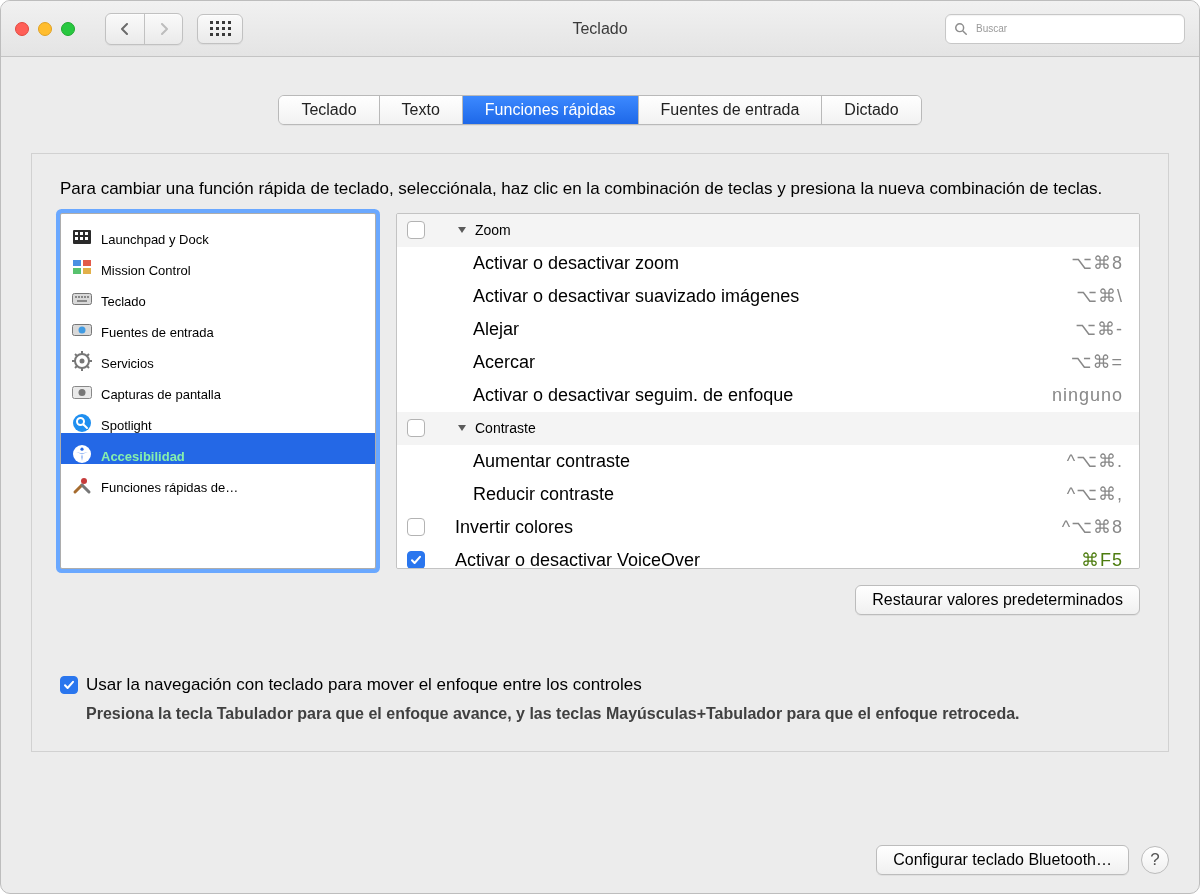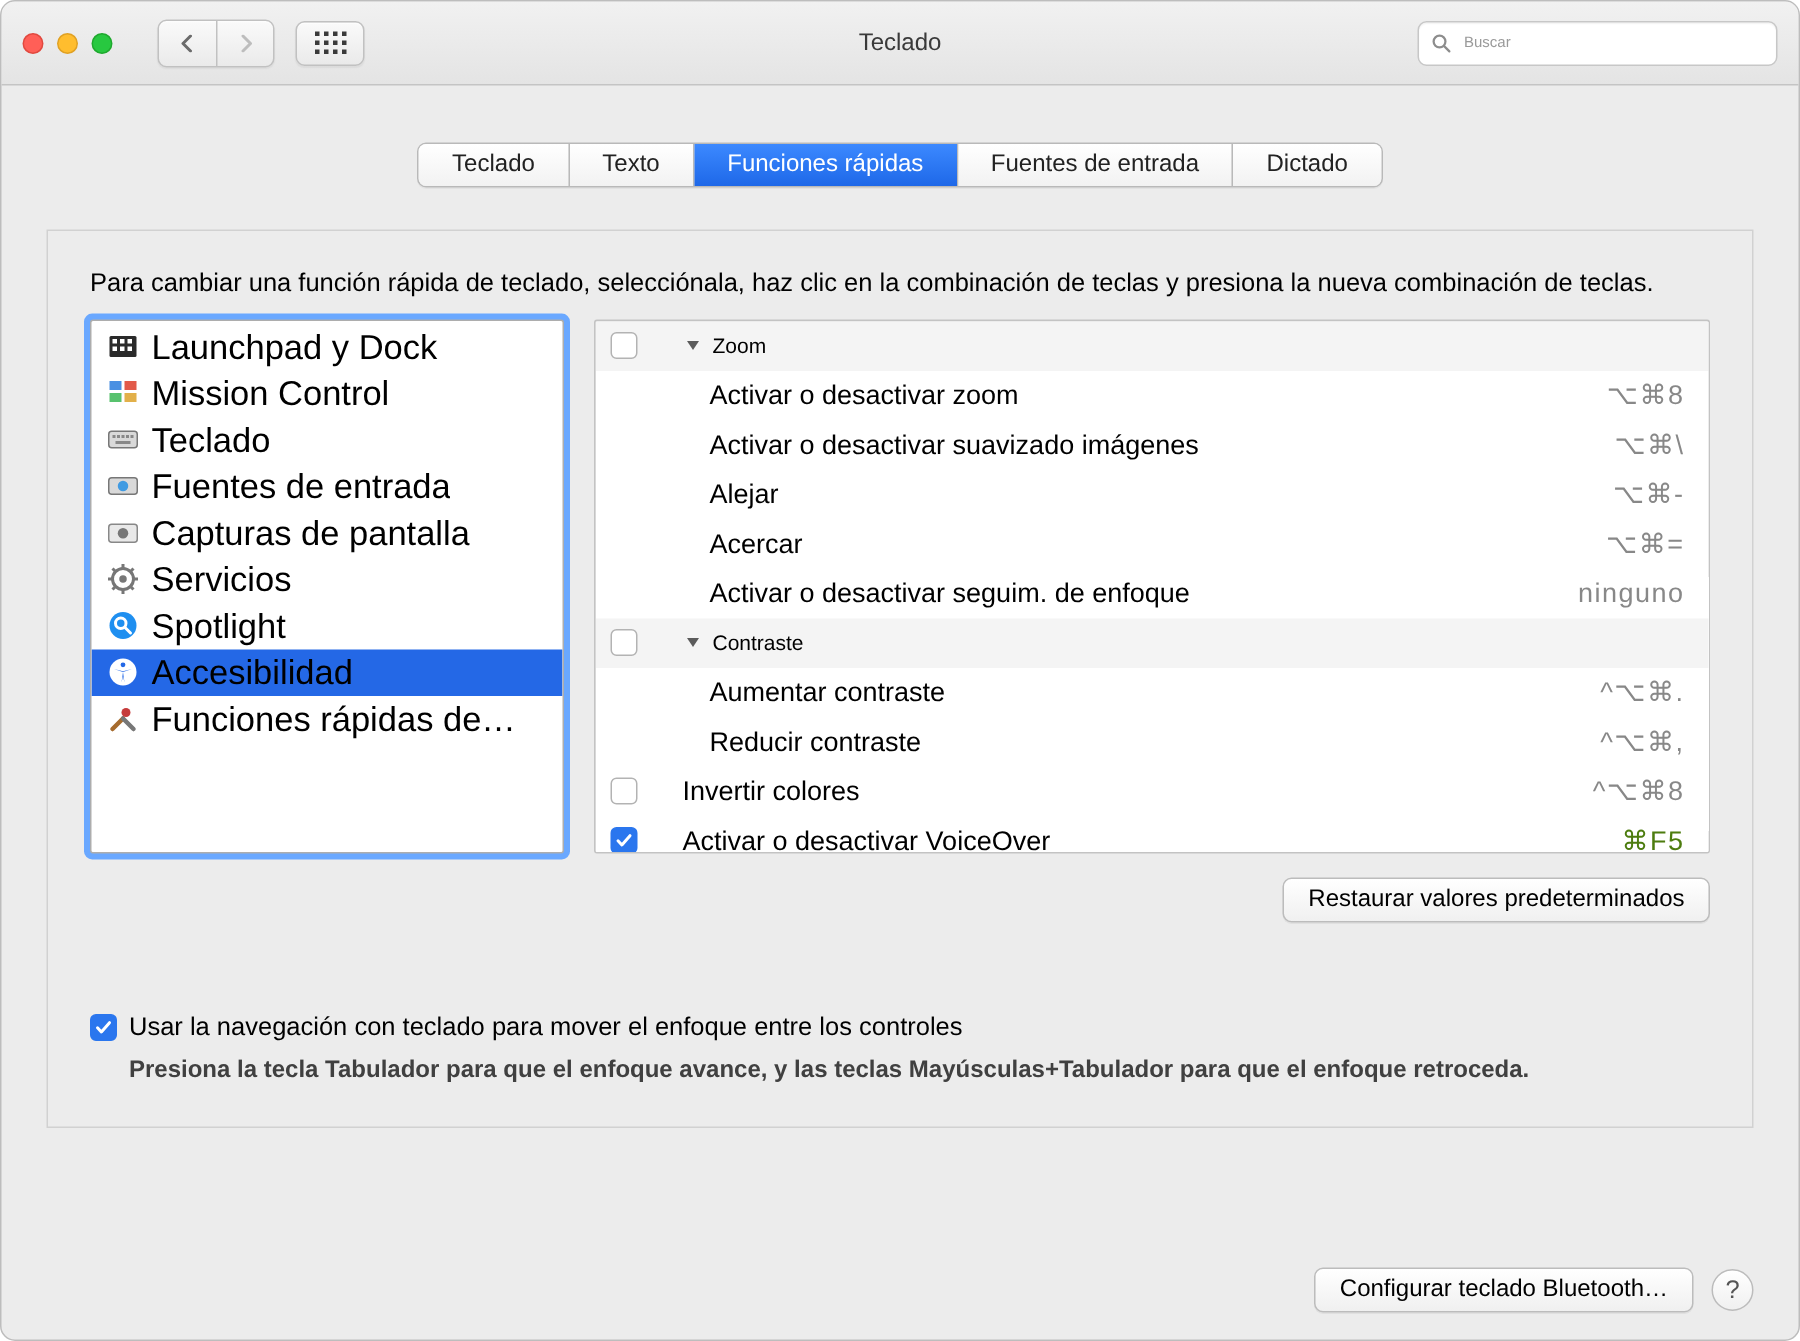--- a/index.html
+++ b/index.html
@@ -177,28 +177,28 @@
     width: 316px;
     height: 356px;
     background: #fff;
     border: 1px solid #adadad;
     border-radius: 2px;
     box-shadow: 0 0 0 4px var(--focus-ring);
     overflow-y: auto;
     padding: 2px 0;
   }
   .cat-item {
-    display:flex; align-items:center;
+    display:flex; align-items:flex-end;
     gap: 8px;
     height: 31px;
     padding: 0 10px;
-    font-size: 23px;
+    font-size: 13px;
     cursor: default;
   }
-  .cat-item.selected { background: #2468e6; color: #000000; }
+  .cat-item.selected { background: #2468e6; color: #86efac; font-weight: bold; }
   .cat-icon { width:22px; height:20px; display:flex; align-items:center; justify-content:center; flex-shrink:0; }
   .cat-icon svg { width:20px; height:20px; }
   .cat-label { white-space: nowrap; overflow: hidden; text-overflow: ellipsis; }
 
   .shortcut-list {
     flex: 1;
     height: 356px;
     background: #fff;
     border: 1px solid #c3c3c3;
     border-radius: 2px;
@@ -385,48 +385,48 @@
                 <svg viewBox="0 0 20 20">
                   <rect x="0.5" y="4.5" width="19" height="11" rx="2" fill="#d9d9d9" stroke="#777"></rect>
                   <circle cx="10" cy="10" r="3.5" fill="#419be2"></circle>
                 </svg>
               </span>
               <span class="cat-label">Fuentes de entrada</span>
             </div>
             <div class="cat-item">
               <span class="cat-icon">
                 <svg viewBox="0 0 20 20">
-                  <rect x="0.5" y="4.5" width="19" height="12" rx="2" fill="#e9e9e9" stroke="#888"></rect>
-                  <circle cx="10" cy="10.5" r="3.5" fill="#777"></circle>
-                </svg>
-              </span>
-              <span class="cat-label">Capturas de pantalla</span>
-            </div>
-            <div class="cat-item">
-              <span class="cat-icon">
-                <svg viewBox="0 0 20 20">
                   <circle cx="10" cy="10" r="7" fill="none" stroke="#777" stroke-width="2"></circle>
                   <circle cx="10" cy="10" r="2.5" fill="#777"></circle>
                   <g stroke="#777" stroke-width="2">
                     <line x1="10" y1="0" x2="10" y2="4"></line>
                     <line x1="10" y1="16" x2="10" y2="20"></line>
                     <line x1="0" y1="10" x2="4" y2="10"></line>
                     <line x1="16" y1="10" x2="20" y2="10"></line>
                     <line x1="3" y1="3" x2="5.5" y2="5.5"></line>
                     <line x1="14.5" y1="14.5" x2="17" y2="17"></line>
                     <line x1="17" y1="3" x2="14.5" y2="5.5"></line>
                     <line x1="5.5" y1="14.5" x2="3" y2="17"></line>
                   </g>
                 </svg>
               </span>
               <span class="cat-label">Servicios</span>
             </div>
             <div class="cat-item">
               <span class="cat-icon">
                 <svg viewBox="0 0 20 20">
+                  <rect x="0.5" y="4.5" width="19" height="12" rx="2" fill="#e9e9e9" stroke="#888"></rect>
+                  <circle cx="10" cy="10.5" r="3.5" fill="#777"></circle>
+                </svg>
+              </span>
+              <span class="cat-label">Capturas de pantalla</span>
+            </div>
+            <div class="cat-item">
+              <span class="cat-icon">
+                <svg viewBox="0 0 20 20">
                   <circle cx="10" cy="10" r="9" fill="#1f8ff0"></circle>
                   <circle cx="8.5" cy="8.5" r="3.5" fill="none" stroke="#fff" stroke-width="2"></circle>
                   <line x1="11.5" y1="11.5" x2="15" y2="15" stroke="#fff" stroke-width="2" stroke-linecap="round"></line>
                 </svg>
               </span>
               <span class="cat-label">Spotlight</span>
             </div>
             <div class="cat-item selected">
               <span class="cat-icon">
                 <svg viewBox="0 0 20 20">

